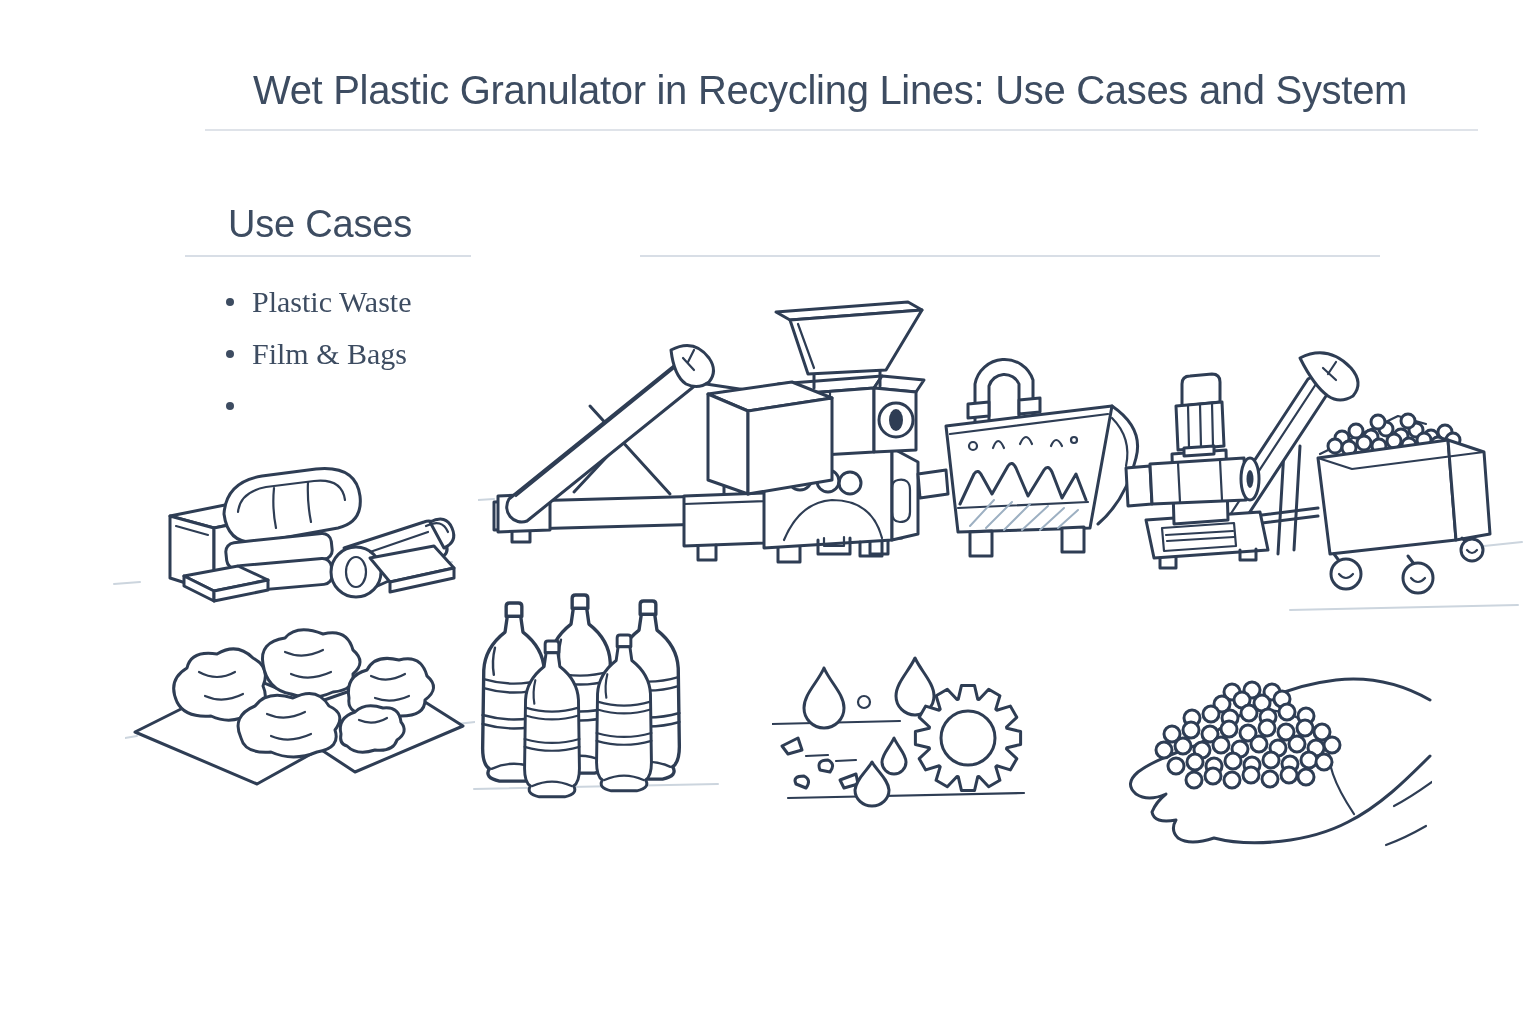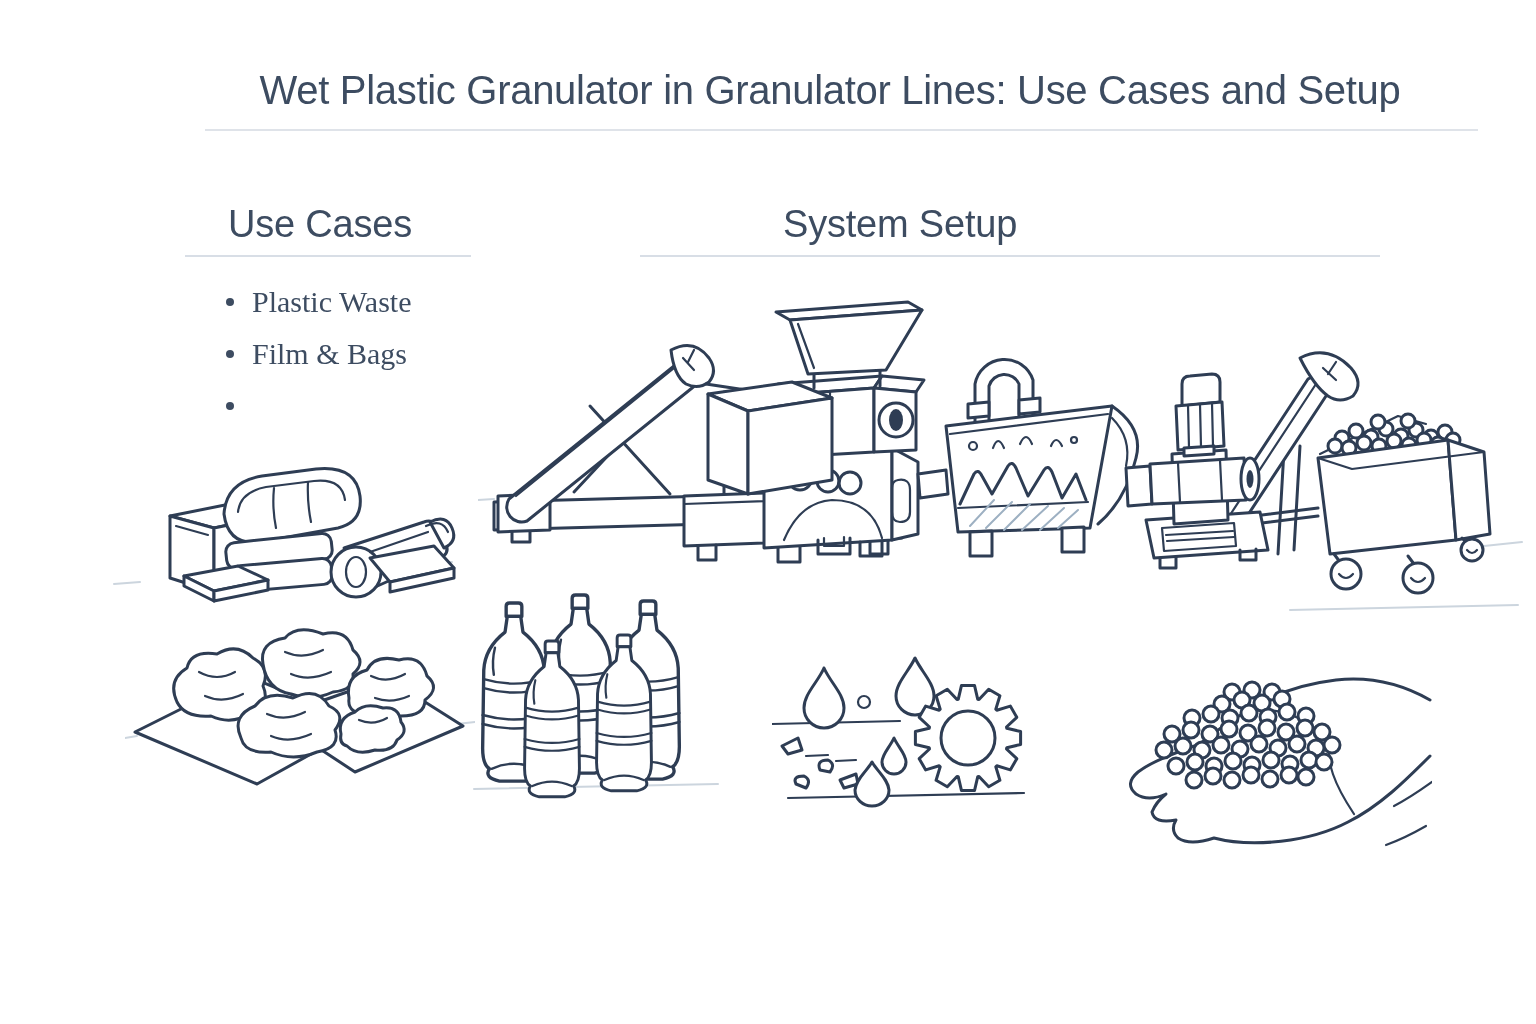--- a/index.html
+++ b/index.html
@@ -25,40 +25,39 @@
   .art .dk{fill:var(--ink,#2e3d54);stroke:none;}
   .art .t2{stroke-width:2.2;}
   .art .lt{stroke:var(--faint,#ccd5de);stroke-width:2;}
   .art .h{stroke:#9db0c2;stroke-width:2;}
 </style>
 </head>
 <body>
 
 <div class="stage">
 
-  <div class="abs title">Wet Plastic Granulator in Granulator Lines: Use Cases and Setup</div>
+  <div class="abs title">Wet Plastic Granulator in Recycling Lines: Use Cases and System</div>
   <div class="abs divider"></div>
 
   <div class="abs section-heading uc-heading">Use Cases</div>
   <div class="abs rule uc-rule"></div>
   <ul class="abs uc-list">
     <li>
       <span class="dot"></span>
       <span>Plastic Waste</span>
     </li>
     <li>
       <span class="dot"></span>
       <span>Film &amp; Bags</span>
     </li>
     <li>
       <span class="dot"></span>
     </li>
   </ul>
 
-  <div class="abs section-heading ss-heading">System Setup</div>
   <div class="abs rule ss-rule"></div>
 
   <svg class="abs art" style="left:478px;top:288px" width="1045" height="330" viewBox="0 0 1045 330" role="img">
 
     <path class="lt" d="M0 212 L16 211"></path>
     <path class="lt" d="M1006 258 L1044 254"></path>
     <path class="lt" d="M812 322 L1040 317"></path>
 
     <g>
       <path class="w" d="M16 214 L302 206 L302 234 L16 242 Z"></path>

